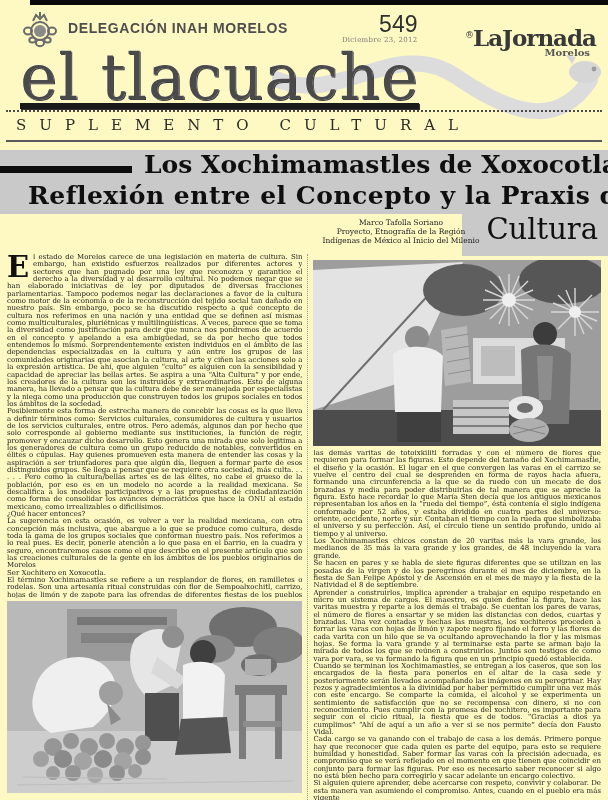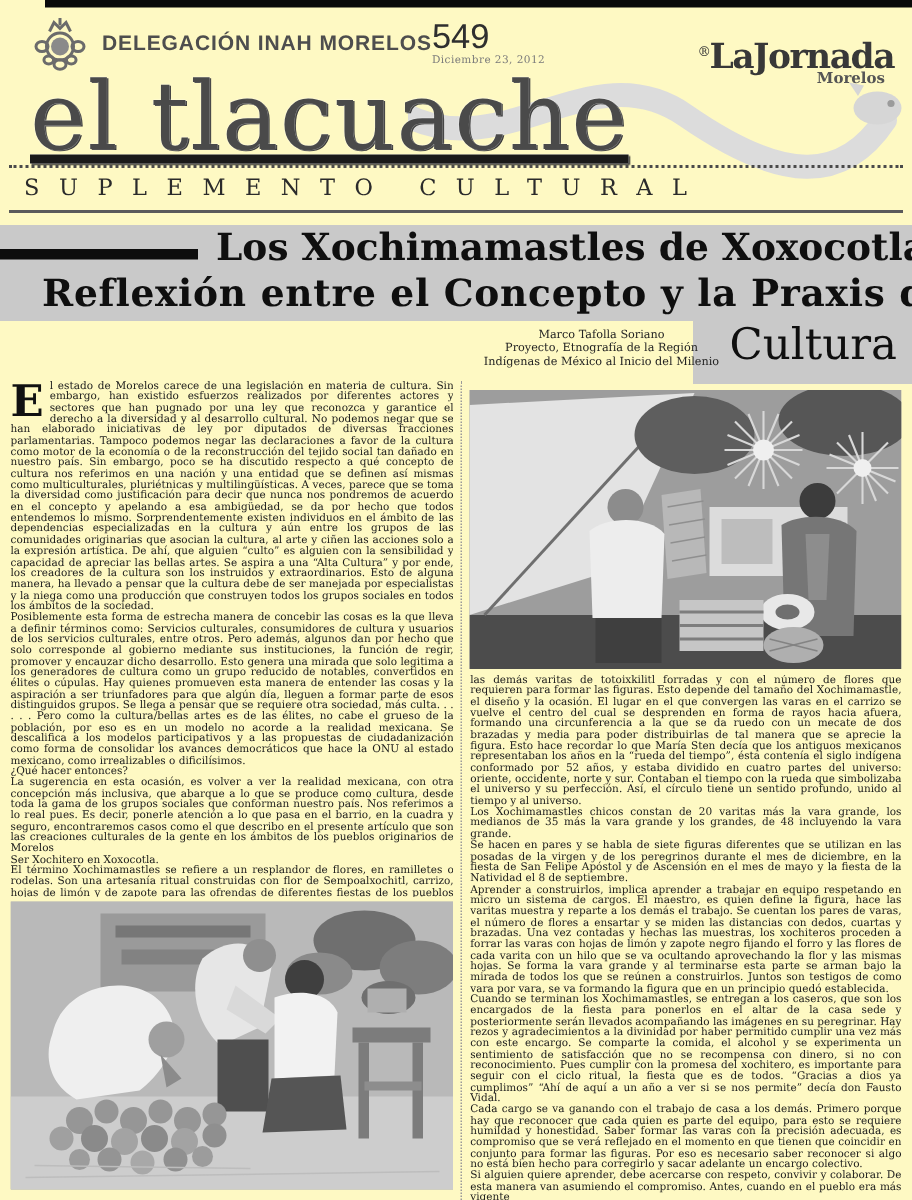--- a/index.html
+++ b/index.html
@@ -7,21 +7,21 @@
     position:relative;width:608px;height:800px;background:#fef9c3;
     margin:0 auto;overflow:hidden;
     font-family:"DejaVu Serif", serif;color:#1a1a1a;
   }
   
   .top-bar{position:absolute;top:0;left:30px;right:0;height:5px;background:#0a0a0a;}
   .header-row{position:absolute;top:10px;left:20px;right:12px;height:44px;display:flex;align-items:flex-start;}
   .inah-logo{width:40px;height:40px;flex:0 0 auto;}
   .delegation{font-family:"Liberation Sans",sans-serif;font-weight:bold;font-size:14px;
     letter-spacing:.6px;color:#4e4e4e;margin:10px 0 0 8px;white-space:nowrap;}
-  .issue-block{text-align:left;margin-top:2px;}
+  .issue-block{margin-left:54px;text-align:right;margin-top:2px;}
   .issue-number{font-family:"Liberation Sans",sans-serif;font-size:23px;color:#2f2f2f;line-height:24px;}
   .issue-date{font-size:7px;color:#7a7a7a;letter-spacing:.3px;}
   .jornada-block{margin-left:auto;text-align:right;margin-top:16px;line-height:18px;}
   .jornada-name{font-family:"DejaVu Serif",serif;font-weight:bold;font-size:23px;color:#383838;letter-spacing:-1px;}
   .jornada-reg{font-size:9px;vertical-align:8px;color:#383838;font-weight:normal;}
   .jornada-sub{font-family:"DejaVu Serif",serif;font-weight:bold;font-size:10px;color:#555;margin-top:-3px;margin-right:6px;}
   
   .masthead{position:absolute;top:48px;left:6px;right:6px;height:66px;text-decoration:underline;}
   .tail-graphic{position:absolute;right:0;top:-6px;width:330px;height:78px;}
   .masthead-title{position:relative;font-size:63px;line-height:60px;color:#4a4a4a;

